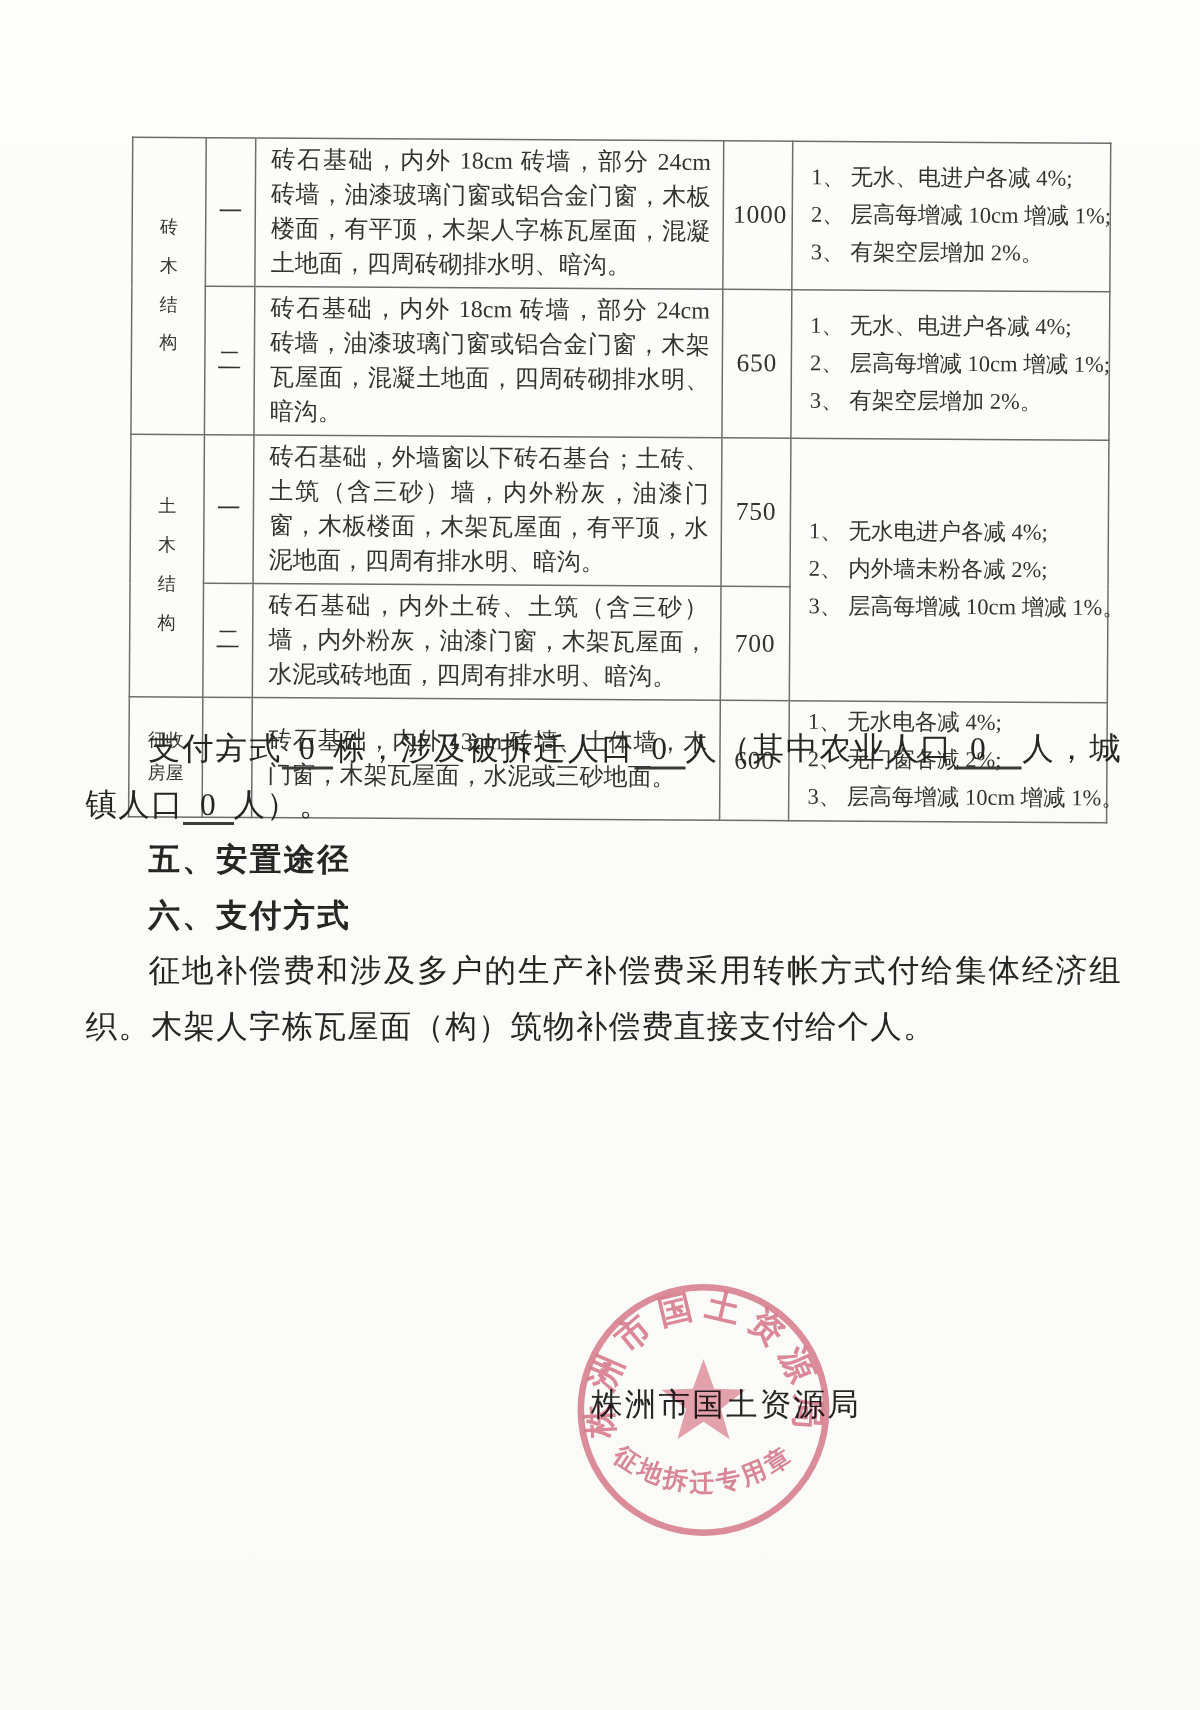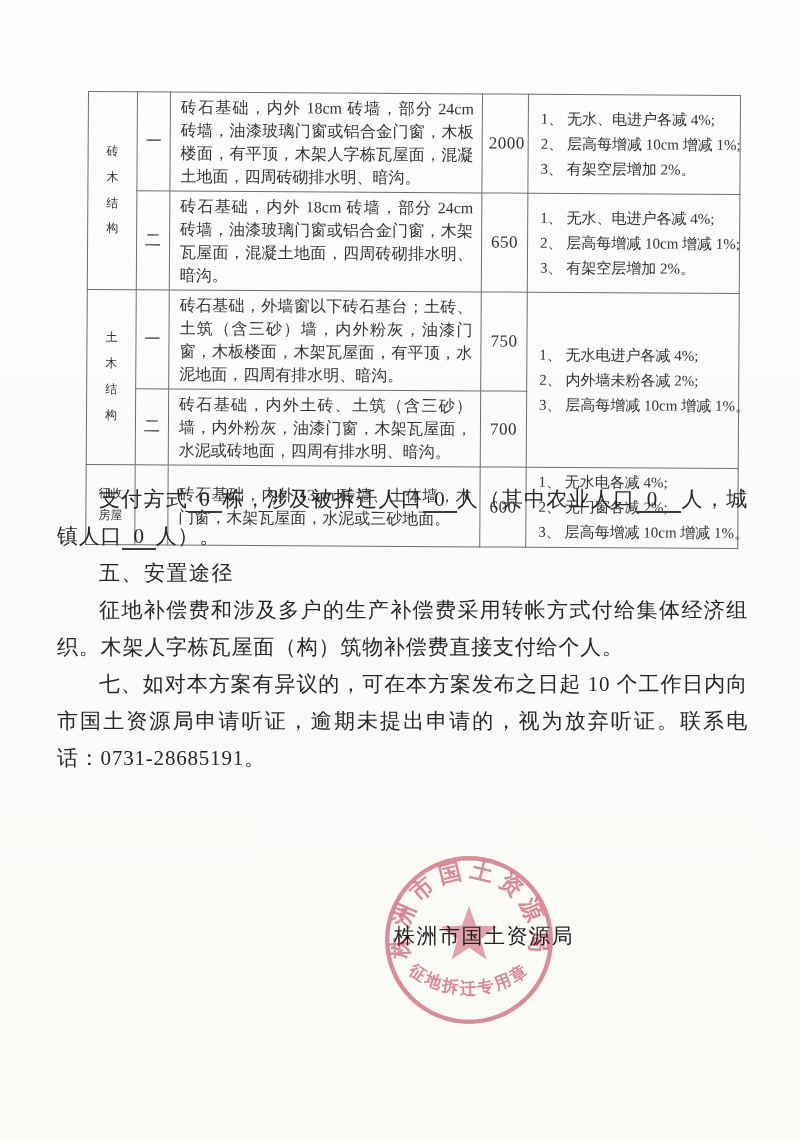--- a/index.html
+++ b/index.html
@@ -32,21 +32,21 @@
   td.cell-remarks{padding:2px 4px 2px 12px;}
   .remark-line{white-space:nowrap;font-size:15px;line-height:25px;color:#333;}
 
   
   .content{
     position:absolute;left:57px;top:481px;width:691px;
     font-size:21px;line-height:37px;letter-spacing:.8px;
     text-align:justify;color:#262626;
   }
   .para{text-indent:42px;margin:0;}
-  .heading{font-weight:400;margin:0;text-indent:42px;letter-spacing:1.5px;}
+  .heading{font-weight:700;margin:0;text-indent:42px;letter-spacing:1.5px;}
   .blank{
     border-bottom:2px solid #3c3c3c;padding:0 11px;
     display:inline-block;line-height:24px;text-indent:0;
   }
   .blank.wide-right{padding-right:23px;}
 
   
   .signature{
     position:absolute;left:394px;top:916px;
     font-size:21px;line-height:41px;letter-spacing:1.5px;color:#262626;
@@ -72,21 +72,21 @@
       <col style="width:46px">
         <col style="width:212px">
     </colgroup>
     <tbody>
       <tr style="height:93px">
         <td class="cell-structure" rowspan="2">
           <div class="vlabel">砖木结构</div>
         </td>
         <td class="cell-level">一</td>
         <td class="cell-desc">砖石基础，内外 18cm 砖墙，部分 24cm 砖墙，油漆玻璃门窗或铝合金门窗，木板楼面，有平顶，木架人字栋瓦屋面，混凝土地面，四周砖砌排水明、暗沟。</td>
-        <td class="cell-price">2000</td>
+        <td class="cell-price">1000</td>
         <td class="cell-remarks">
           <div class="remark-line">1、 无水、电进户各减 4%;</div>
           <div class="remark-line">2、 层高每增减 10cm 增减 1%;</div>
           <div class="remark-line">3、 有架空层增加 2%。</div>
         </td>
       </tr>
       <tr style="height:72px">
         <td class="cell-level">二</td>
         <td class="cell-desc">砖石基础，内外 18cm 砖墙，部分 24cm 砖墙，油漆玻璃门窗或铝合金门窗，木架瓦屋面，混凝土地面，四周砖砌排水明、暗沟。</td>
         <td class="cell-price">650</td>
@@ -126,22 +126,22 @@
           <div class="remark-line">2、 无门窗各减 2%;</div>
           <div class="remark-line">3、 层高每增减 10cm 增减 1%。</div>
         </td>
       </tr>
     </tbody>
   </table>
 
   <div class="content">
     <p class="para"><span>支付方式</span><span class="blank">0</span><span>栋，涉及被拆迁人口</span><span class="blank">0</span><span>人（其中农业人口</span><span class="blank wide-right">0</span><span>人，城镇人口</span><span class="blank">0</span><span>人）。</span></p>
     <p class="heading">五、安置途径</p>
+    <p class="heading">六、支付方式</p>
     <p class="para">征地补偿费和涉及多户的生产补偿费采用转帐方式付给集体经济组织。木架人字栋瓦屋面（构）筑物补偿费直接支付给个人。</p>
-    <p class="para">七、如对本方案有异议的，可在本方案发布之日起 10 个工作日内向市国土资源局申请听证，逾期未提出申请的，视为放弃听证。联系电话：0731-28685191。</p>
   </div>
 
   <div class="signature">
     <div class="sig-org">株洲市国土资源局</div>
   </div>
 
   <svg class="seal" viewBox="0 0 200 200">
     <defs>
       <path id="ringPath" d="M 40,138 A 71,71 0 1 1 160,138" fill="none"></path>
       <path id="bannerPath" d="M 38,143 A 112,112 0 0 0 162,143" fill="none"></path>

